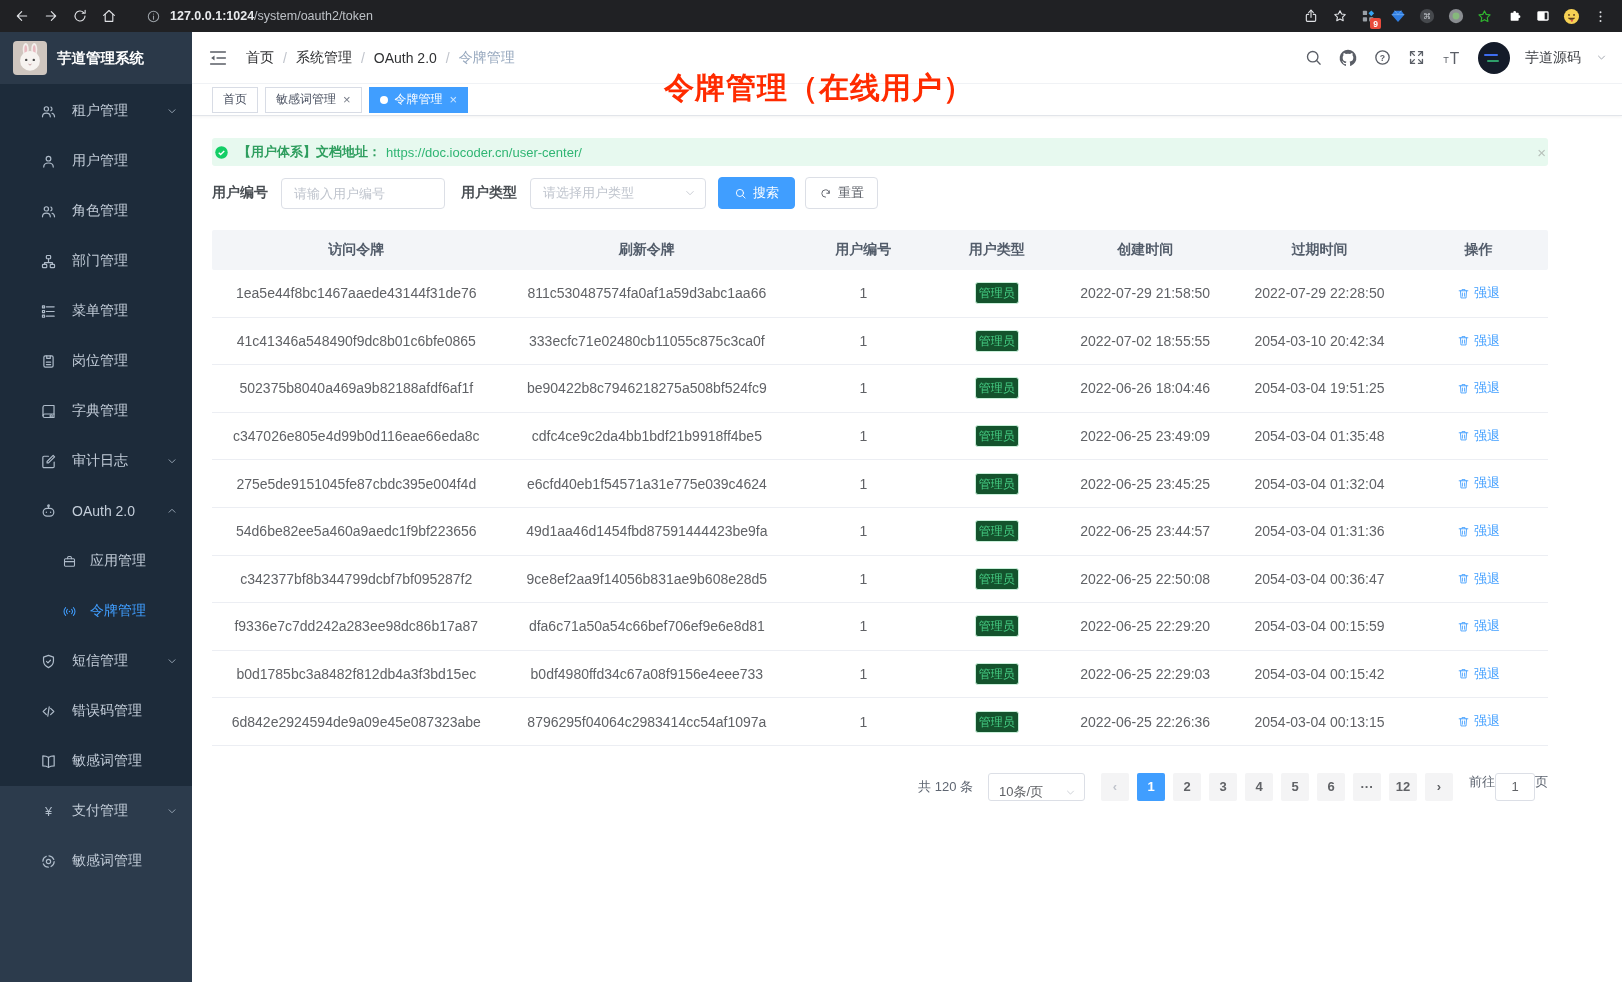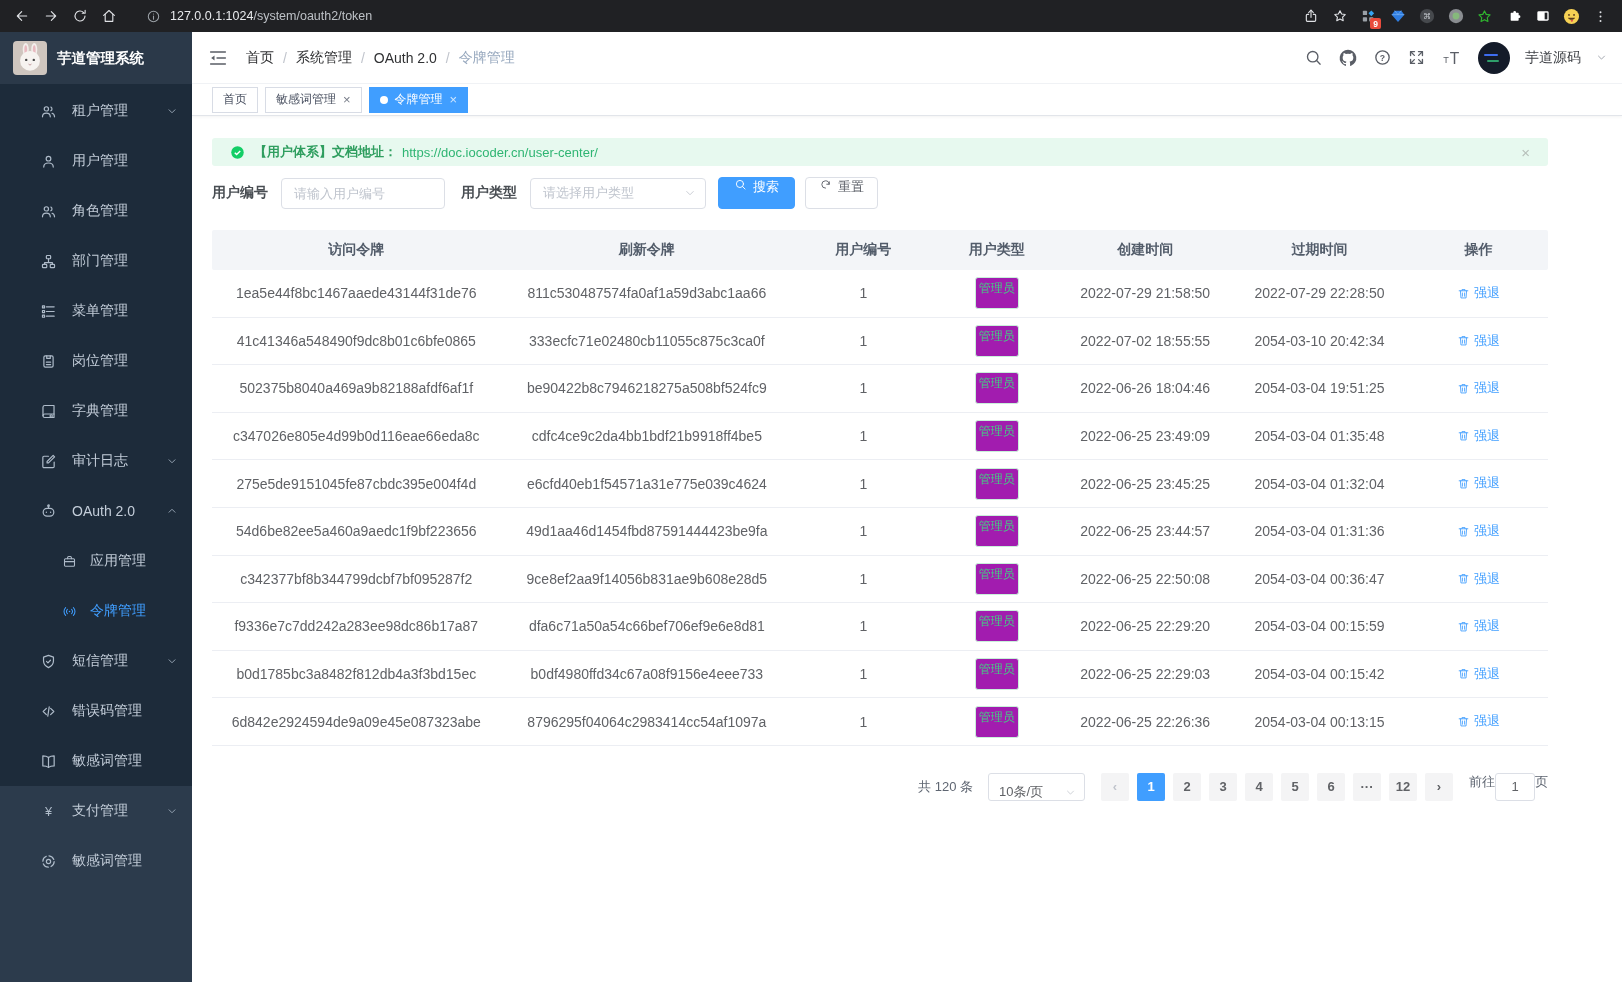--- a/index.html
+++ b/index.html
@@ -5,21 +5,21 @@
   *{box-sizing:border-box;margin:0;padding:0}
   body{font-family:"Liberation Sans","DejaVu Sans",sans-serif;background:#fff}
   .screen{position:relative;width:1622px;height:982px;background:#fff;overflow:hidden}
   svg.ic{fill:none;stroke:currentColor;stroke-width:1.7;stroke-linecap:round;stroke-linejoin:round}
 
   
   .browser-bar{height:32px;background:#202124;display:flex;align-items:center;padding:0 8px;gap:2px}
   .bicon{width:27px;height:26px;display:flex;align-items:center;justify-content:center;color:#dfe1e5;flex:0 0 auto}
   .bicon svg{width:16px;height:16px}
   .url-box{flex:1;display:flex;align-items:center;gap:9px;margin:0 10px;height:26px;border-radius:13px;padding:0 12px;color:#9aa0a6;font-size:12.5px}
-  .url-host{color:#e8eaed;font-weight:400}
+  .url-host{color:#e8eaed;font-weight:700}
   .url-path{color:#bdc1c6}
   .ext-wrap{position:relative}
   .ext-badge{position:absolute;right:1px;bottom:0;background:#e84b3c;color:#fff;font-size:8.5px;min-width:11px;height:11px;border-radius:2px;display:flex;align-items:center;justify-content:center;font-weight:700}
 
   
   .app{display:flex;height:950px}
   .sidebar{width:192px;background:#1d2b3a;display:flex;flex-direction:column;flex:0 0 auto}
   .logo{height:52px;background:#2b3949;display:flex;align-items:center;padding-left:13px;gap:10px}
   .logo-img{width:34px;height:34px;border-radius:4px;overflow:hidden;flex:0 0 auto}
   .logo-title{color:#fff;font-size:14.5px;font-weight:700;white-space:nowrap}
@@ -51,44 +51,44 @@
 
   .tagsbar{height:32px;border-bottom:1px solid #e2e5ea;box-shadow:0 1px 3px rgba(0,0,0,.05);display:flex;align-items:center;gap:7px;padding:0 20px;position:relative;background:#fff}
   .tag-item{height:26px;display:inline-flex;align-items:center;padding:0 10px;border:1px solid #d8dce5;background:#fff;color:#495060;font-size:12px;gap:7px;cursor:pointer;white-space:nowrap}
   .tag-item.active{background:#409eff;border-color:#409eff;color:#fff}
   .tag-dot{width:8px;height:8px;border-radius:50%;background:#fff;display:inline-block}
   .tag-close{font-size:13px;line-height:1;opacity:.75;cursor:pointer}
 
   .annotation{position:absolute;left:472px;top:36px;font-size:30px;font-weight:700;color:#ff2b00;z-index:6;white-space:nowrap;letter-spacing:1px}
 
   .content{padding:22px 74px 0 20px}
-  .alert{height:28px;background:#e7f9ef;border-radius:3px;display:flex;align-items:center;padding:0 18px;font-size:13px}
+  .alert{height:28px;background:#e7f9ef;border-radius:3px;display:flex;align-items:center;padding:0 2px;font-size:13px}
   .alert .chk{width:15px;height:15px;margin-right:9px;flex:0 0 auto}
   .alert-text{font-weight:700;color:#2f9e5f}
   .alert-link{color:#2fb573;margin-left:5px;text-decoration:none;cursor:pointer}
   .alert-close{margin-left:auto;color:#b7c0ba;font-size:15px;cursor:pointer}
 
   .filter-row{display:flex;align-items:center;margin-top:11px}
   .f-label{font-size:14px;font-weight:700;color:#494e53;margin-right:13px;white-space:nowrap}
   .f-input{width:164px;height:31px;border:1px solid #dcdfe6;border-radius:4px;padding:0 12px;font-size:13px;color:#606266;outline:none}
   .f-input::placeholder{color:#bfc4cd}
   .f-select{width:176px;height:31px;border:1px solid #dcdfe6;border-radius:4px;padding:0 9px 0 12px;font-size:13px;color:#bfc4cd;display:flex;align-items:center;justify-content:space-between;cursor:pointer;background:#fff}
   .f-select .caret{width:12px;height:12px;color:#c0c4cc}
   .ml16{margin-left:16px}
-  .btn{height:32px;border-radius:4px;font-size:13px;display:inline-flex;align-items:flex-start;gap:6px;cursor:pointer;border:1px solid transparent;white-space:nowrap}
+  .btn{height:32px;border-radius:4px;font-size:13px;display:inline-flex;align-items:center;gap:6px;cursor:pointer;border:1px solid transparent;white-space:nowrap}
   .btn svg{width:13px;height:13px}
   .btn-search{margin-left:12px;padding:0 15px;background:#409eff;border-color:#409eff;color:#fff}
   .btn-reset{margin-left:10px;padding:0 13px;background:#fff;border-color:#dcdfe6;color:#5a5e66}
 
   .table{margin-top:21px;font-size:14px;color:#606266}
   .thead{display:flex;height:40px;background:#f3f5f8;align-items:center;color:#525c6a;font-weight:700;border-radius:2px}
   .trow{display:flex;height:47.6px;align-items:center;border-bottom:1px solid #eceef3}
   .tcell{text-align:center;overflow:hidden;white-space:nowrap;padding:0 4px}
   .c0{width:21.6%}.c1{width:21.9%}.c2{width:10.5%}.c3{width:9.5%}.c4{width:12.7%}.c5{width:13.4%}.c6{width:10.4%}
-  .tag-admin{display:inline-block;height:32px;line-height:20px;padding:0 3px;background:#a21caf;border:1px solid #c9f0da;border-radius:3px;color:#45cd83;font-size:12px}
+  .tag-admin{display:inline-block;height:22px;line-height:20px;padding:0 3px;background:#14532d;border:1px solid #c9f0da;border-radius:3px;color:#45cd83;font-size:12px}
   .action-link{color:#409eff;font-size:13px;display:inline-flex;align-items:center;gap:4px;cursor:pointer}
   .action-link svg{width:13px;height:13px;stroke-width:1.6}
 
   .pagination{margin-top:27px;display:flex;justify-content:flex-end;align-items:center;font-size:13px;color:#5f6672}
   .pg-total{margin-right:15px;white-space:nowrap}
   .pg-size{width:97px;height:28px;border:1px solid #dcdfe6;border-radius:3px;display:flex;align-items:center;justify-content:space-between;padding:11px 8px 0 10px;color:#606266;margin-right:12px;cursor:pointer;background:#fff}
   .pg-size .caret{width:11px;height:11px;color:#c0c4cc}
   .pg-pages{display:flex;align-items:center}
   .pg-btn{min-width:28px;height:28px;padding:0 4px;margin:0 4px;background:#f4f4f5;border-radius:2px;display:flex;align-items:center;justify-content:center;font-weight:700;color:#606266;cursor:pointer;font-size:13px}
   .pg-btn.disabled{color:#c0c4cc}
@@ -537,20 +537,21 @@
             <span>敏感词管理</span>
             <span class="tag-close">×</span>
           </span>
           <span class="tag-item active">
             <span class="tag-dot"></span>
             <span>令牌管理</span>
             <span class="tag-close">×</span>
           </span>
         </div>
 
+      <div class="annotation">令牌管理（在线用户）</div>
 
       <div class="content">
         <div class="alert">
           <svg class="chk" viewBox="0 0 24 24">
               <use href="#i-check"></use>
             </svg>
           <span class="alert-text">【用户体系】文档地址：</span>
           <a class="alert-link">https://doc.iocoder.cn/user-center/</a>
           <span class="alert-close">×</span>
         </div>

